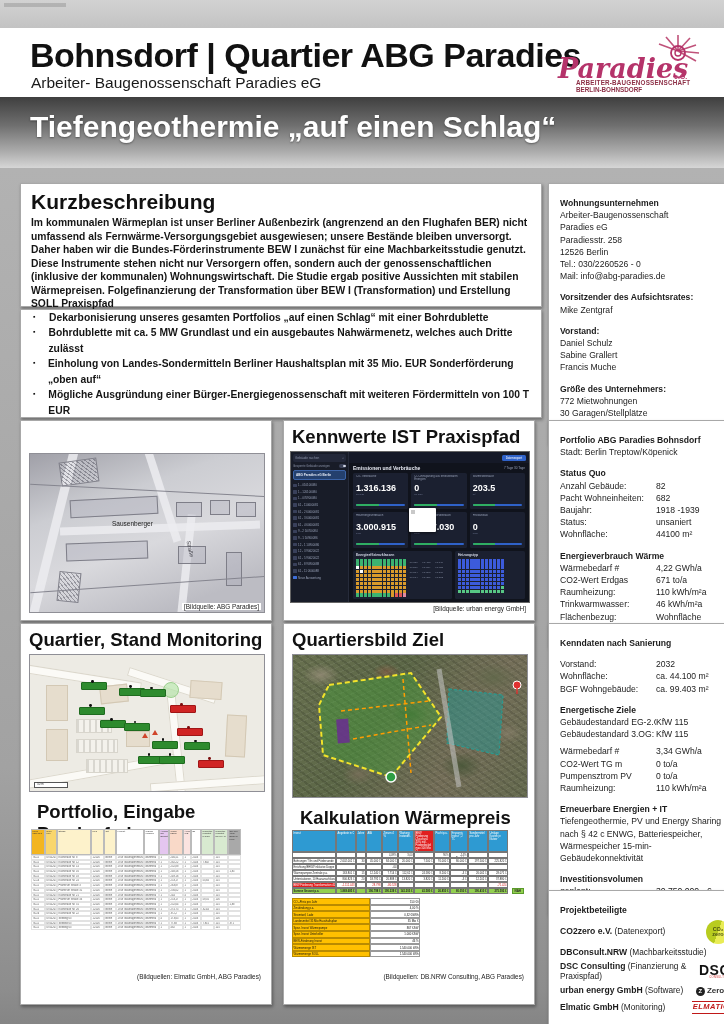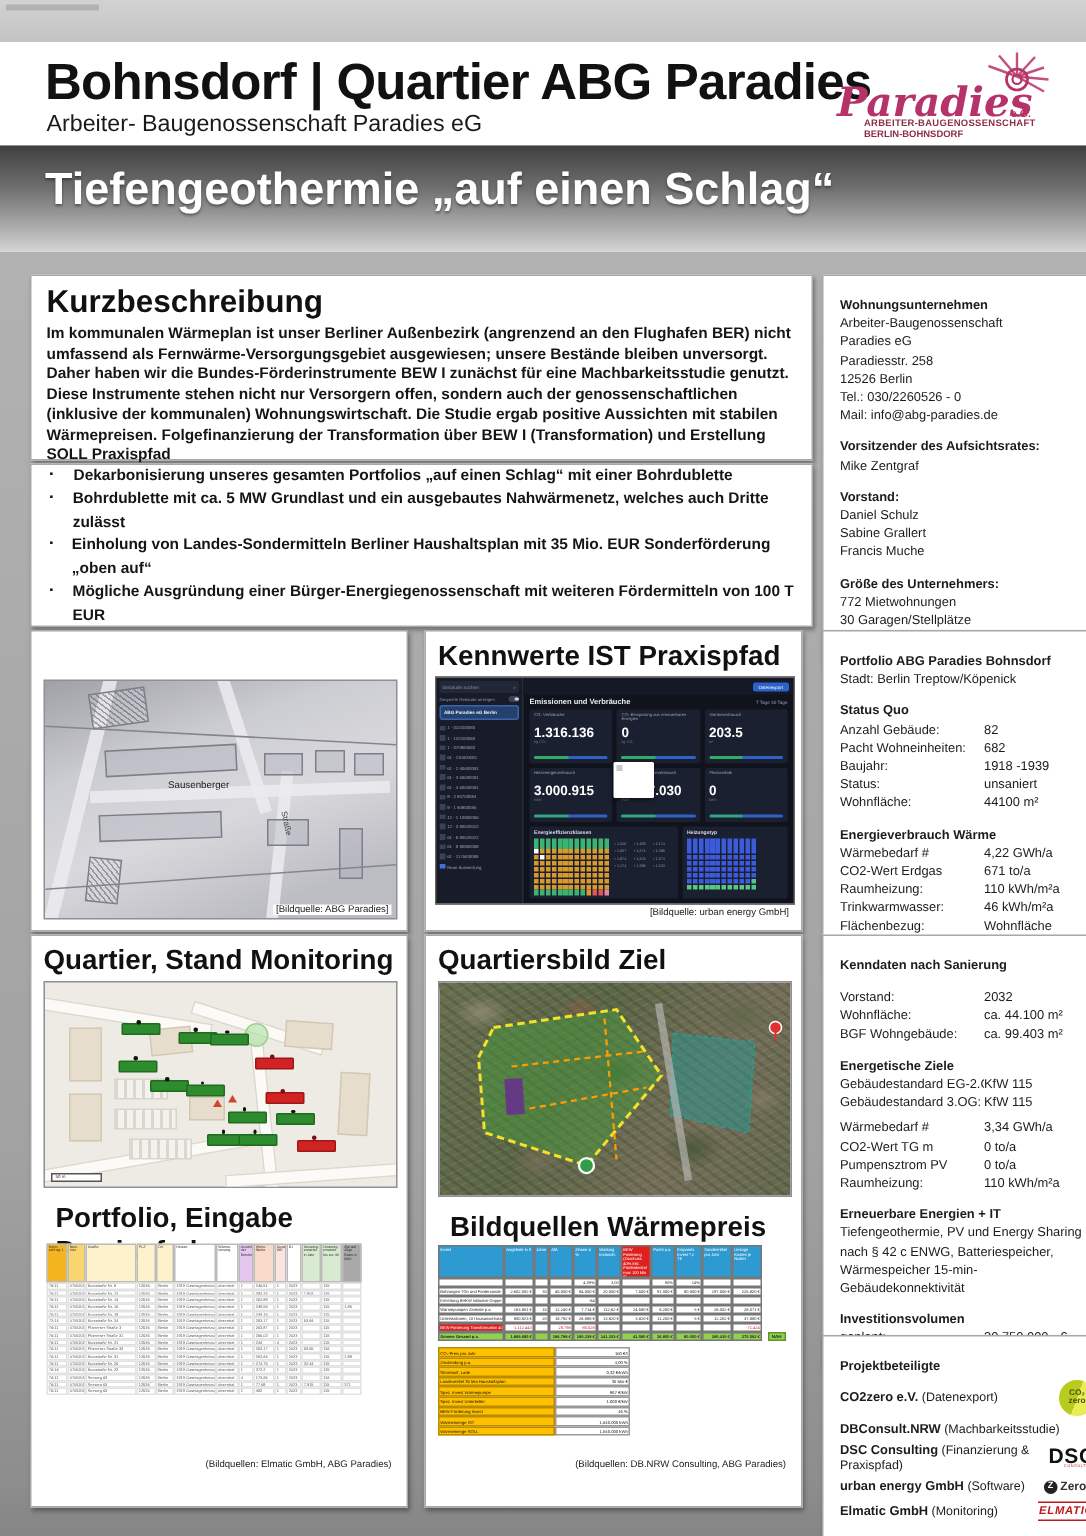--- a/index.html
+++ b/index.html
@@ -986,21 +986,21 @@
         <rect x="44" y="64" width="12" height="24" fill="#6a2d91" opacity="0.85" transform="rotate(-4 50 76)"></rect>
         <path d="M48,56 L136,46" stroke="#ff9d00" stroke-width="1.5" stroke-dasharray="4,3" fill="none"></path>
         <path d="M60,84 L138,70" stroke="#ff9d00" stroke-width="1.5" stroke-dasharray="4,3" fill="none"></path>
         <path d="M110,24 L118,118" stroke="#ff9d00" stroke-width="1.5" stroke-dasharray="4,3" fill="none"></path>
         <path d="M146,14 L166,132" stroke="rgba(200,200,200,0.55)" stroke-width="5" fill="none"></path>
         <circle cx="98" cy="122" r="5" fill="#2f9e44" stroke="#fff" stroke-width="1.5"></circle>
         <circle cx="224" cy="30" r="4" fill="#e03131" stroke="#fff" stroke-width="1"></circle>
         <rect x="223.3" y="33" width="1.4" height="6" fill="#e03131"></rect>
       </svg>
     </div>
-    <div class="h3" style="position:absolute;left:8px;top:178px;">Bildquellen Wärmepreis</div>
+    <div class="h3" style="position:absolute;left:8px;top:178px;">Kalkulation Wärmepreis</div>
     <div id="kalk">
       <div class="k-grid khead" id="kalk-head">
           <div style="width: 44px;">Invest</div>
           <div style="width: 20px;">Angebote in €</div>
           <div style="width: 10px;">Jahre</div>
           <div style="width: 16px;">AfA</div>
           <div style="width: 16px;">Zinsen 4 %</div>
           <div style="width: 16px;">Wartung Instandh.</div>
           <div class="red" style="width: 20px;">BEW Förderung (Zuschuss 40% inkl. Förderdeckel max 100 Mio €)</div>
           <div style="width: 16px;">Pacht p.a.</div>

